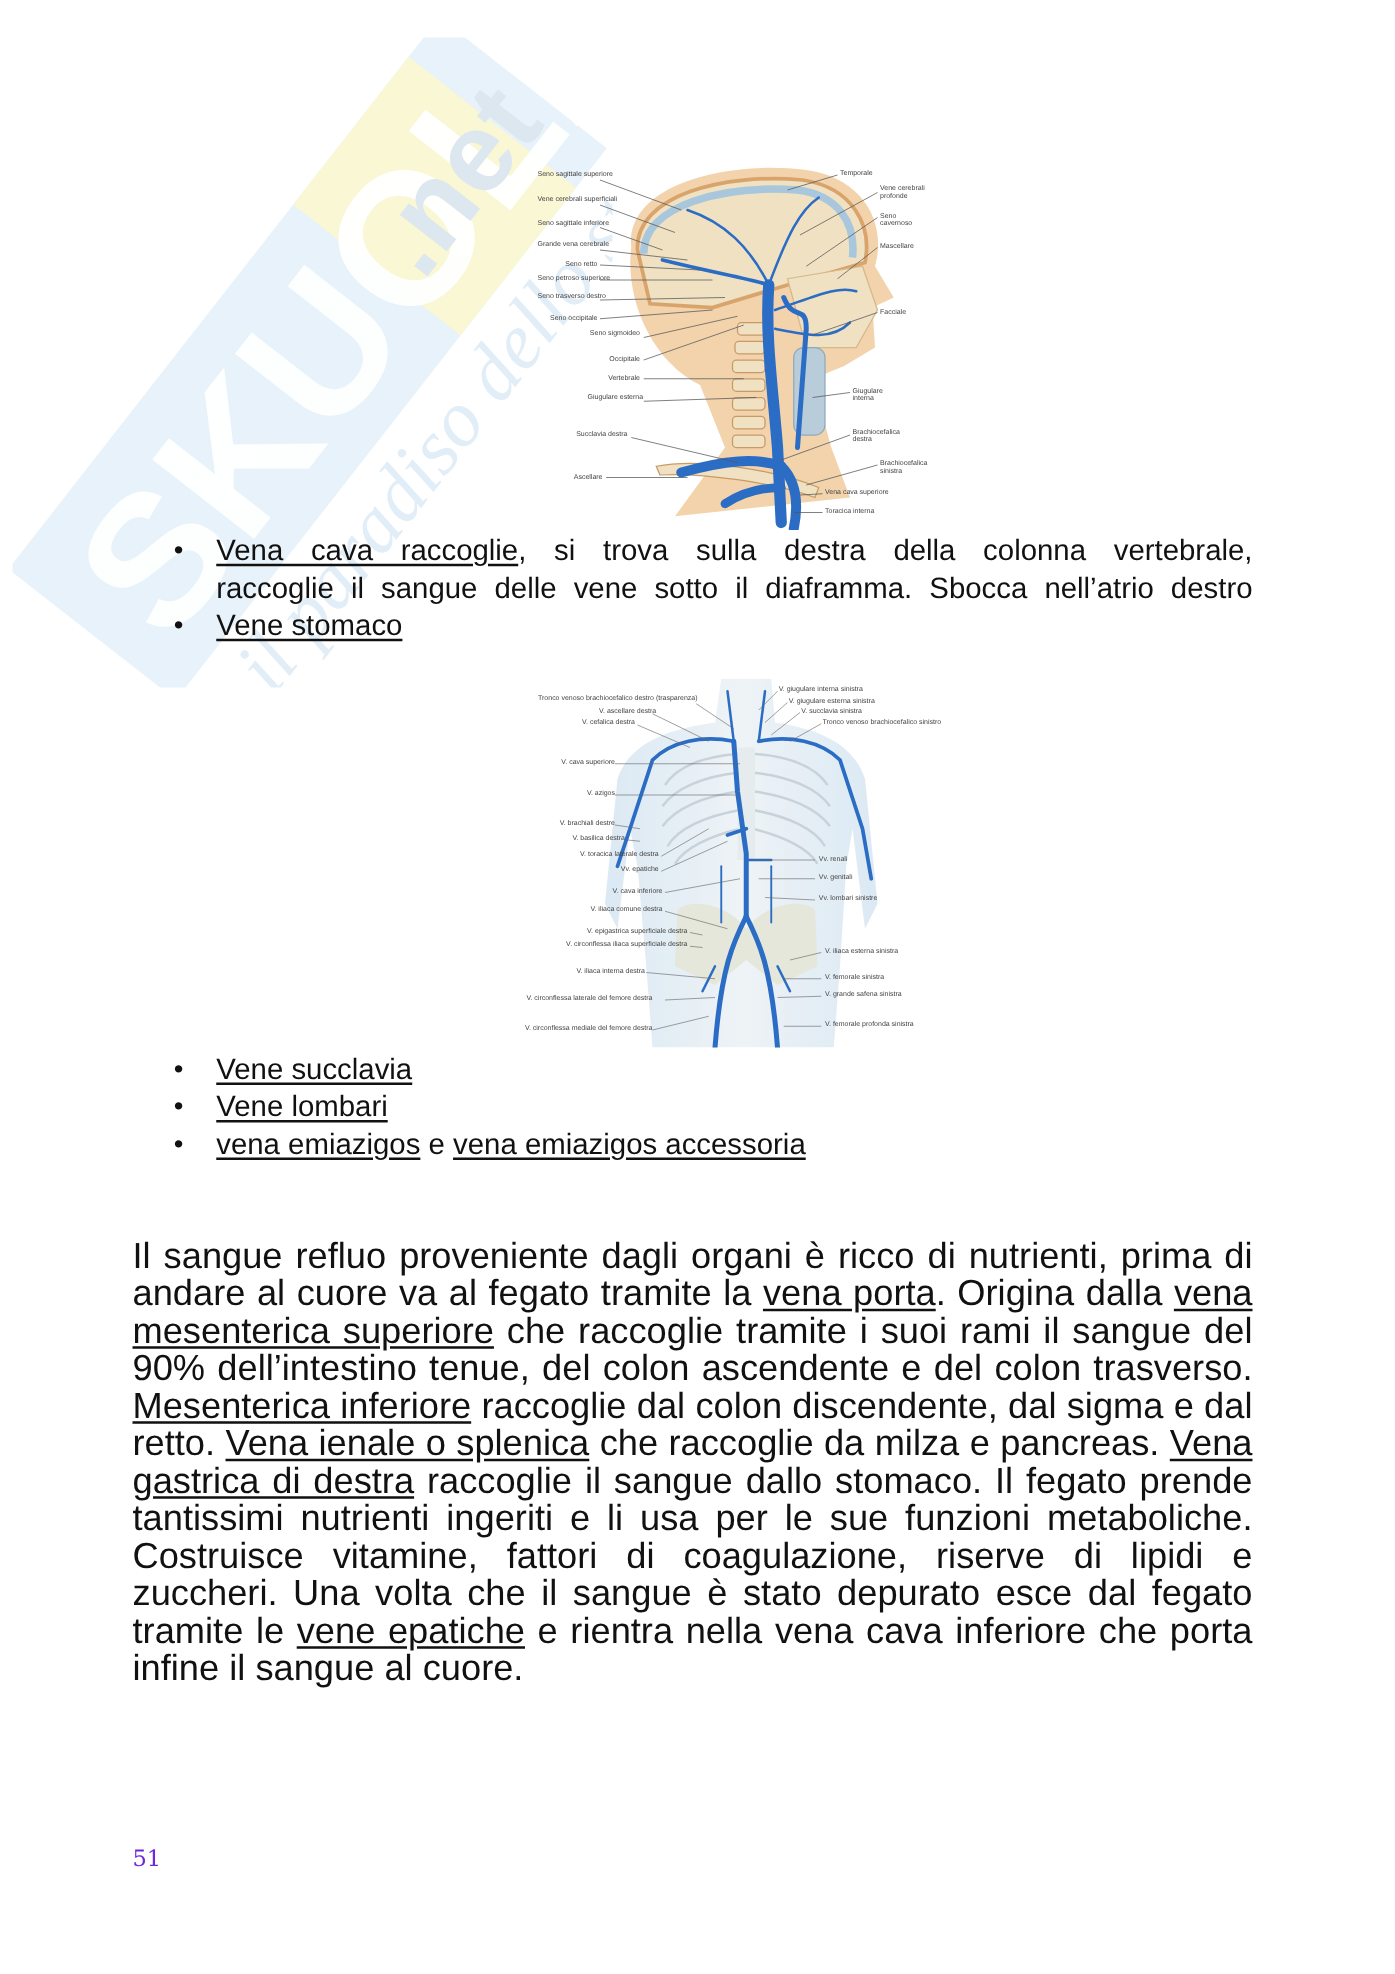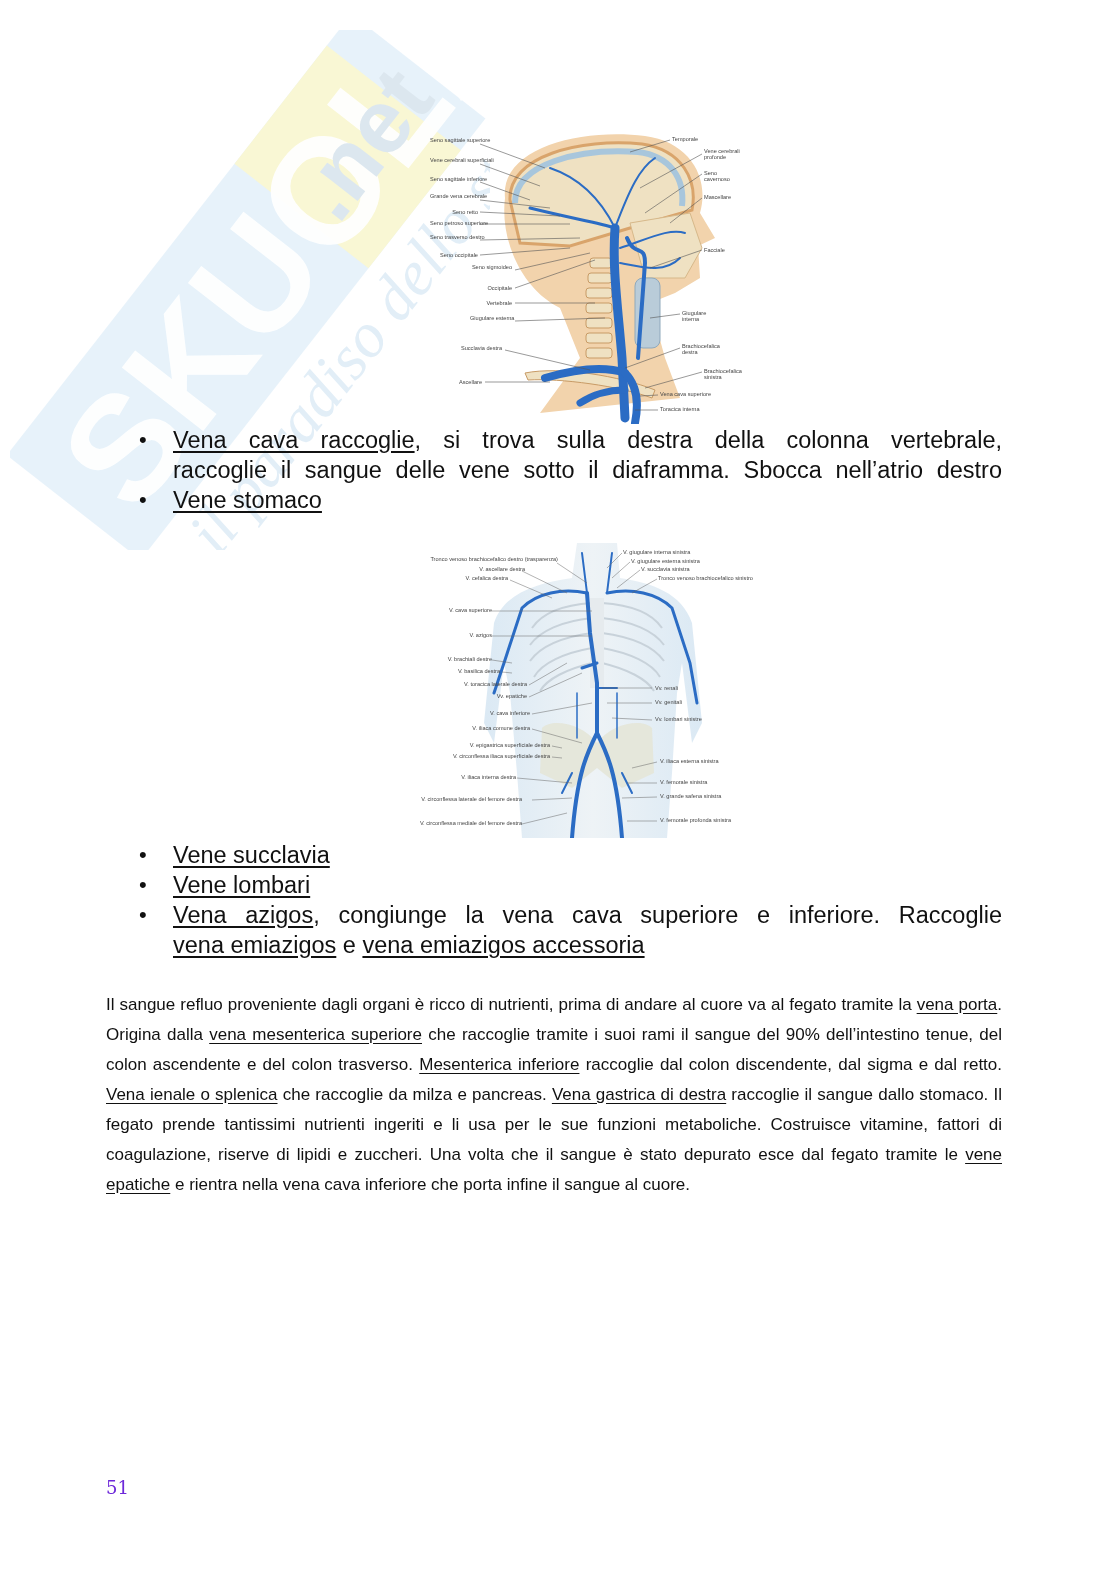--- a/index.html
+++ b/index.html
@@ -17,21 +17,21 @@
     .fig svg { display: block; }
     .fig-label { position: absolute; font-size: 5.6px; color: #444; line-height: 6.4px; white-space: nowrap; }
     .fig-label.right { text-align: left; }
     .fig-label.left { text-align: right; }
 
     
     .bullets { position: absolute; left: 106px; width: 896px; margin: 0; padding: 0; list-style: none; }
     .bullet { position: relative; padding-left: 67px; font-size: 23.5px; line-height: 30px; text-align: justify; }
     .bullet::before { content: "•"; position: absolute; left: 33px; top: 0; font-size: 22px; }
     .u { text-decoration: underline; text-underline-offset: 3px; }
-    .para { position: absolute; left: 106px; top: 990px; width: 896px; font-size: 17px; line-height: 30px; text-align: justify; margin: 0; }
+    .para { position: absolute; left: 106px; top: 990px; width: 896px; font-size: 29px; line-height: 30px; text-align: justify; margin: 0; }
     .page-num { position: absolute; left: 106px; top: 1477px; font-family: "DejaVu Serif", serif; font-size: 18px; color: #6d28d9; }
     .justify-last { text-align-last: justify; }
   </style>
 </head>
 <body>
 
 <div class="page">
 
   <div class="watermark">
     <svg width="480" height="520" viewBox="0 0 480 520">
@@ -254,23 +254,20 @@
   </div>
 
   <ul class="bullets" style="top:840px;">
     <li class="bullet">
       <span class="u">Vene succlavia</span>
     </li>
     <li class="bullet">
       <span class="u">Vene lombari</span>
     </li>
     <li class="bullet">
-      <div class="justify-last">
-        <span class="u">Vena azigos</span><span>, congiunge la vena cava superiore e inferiore. Raccoglie</span>
-      </div>
       <div>
         <span class="u">vena emiazigos</span><span style="white-space:pre;"> e </span><span class="u">vena emiazigos accessoria</span>
       </div>
     </li>
   </ul>
 
   <p class="para"><span>Il sangue refluo proveniente dagli organi è ricco di nutrienti, prima di andare al cuore va al fegato tramite la </span><span class="u">vena porta</span><span>. Origina dalla </span><span class="u">vena mesenterica superiore</span><span> che raccoglie tramite i suoi rami il sangue del 90% dell’intestino tenue, del colon ascendente e del colon trasverso. </span><span class="u">Mesenterica inferiore</span><span> raccoglie dal colon discendente, dal sigma e dal retto. </span><span class="u">Vena ienale o splenica</span><span> che raccoglie da milza e pancreas. </span><span class="u">Vena gastrica di destra</span><span> raccoglie il sangue dallo stomaco. Il fegato prende tantissimi nutrienti ingeriti e li usa per le sue funzioni metaboliche. Costruisce vitamine, fattori di coagulazione, riserve di lipidi e zuccheri. Una volta che il sangue è stato depurato esce dal fegato tramite le </span><span class="u">vene epatiche</span><span> e rientra nella vena cava inferiore che porta infine il sangue al cuore.</span></p>
 
   <div class="page-num">51</div>
 </div>

